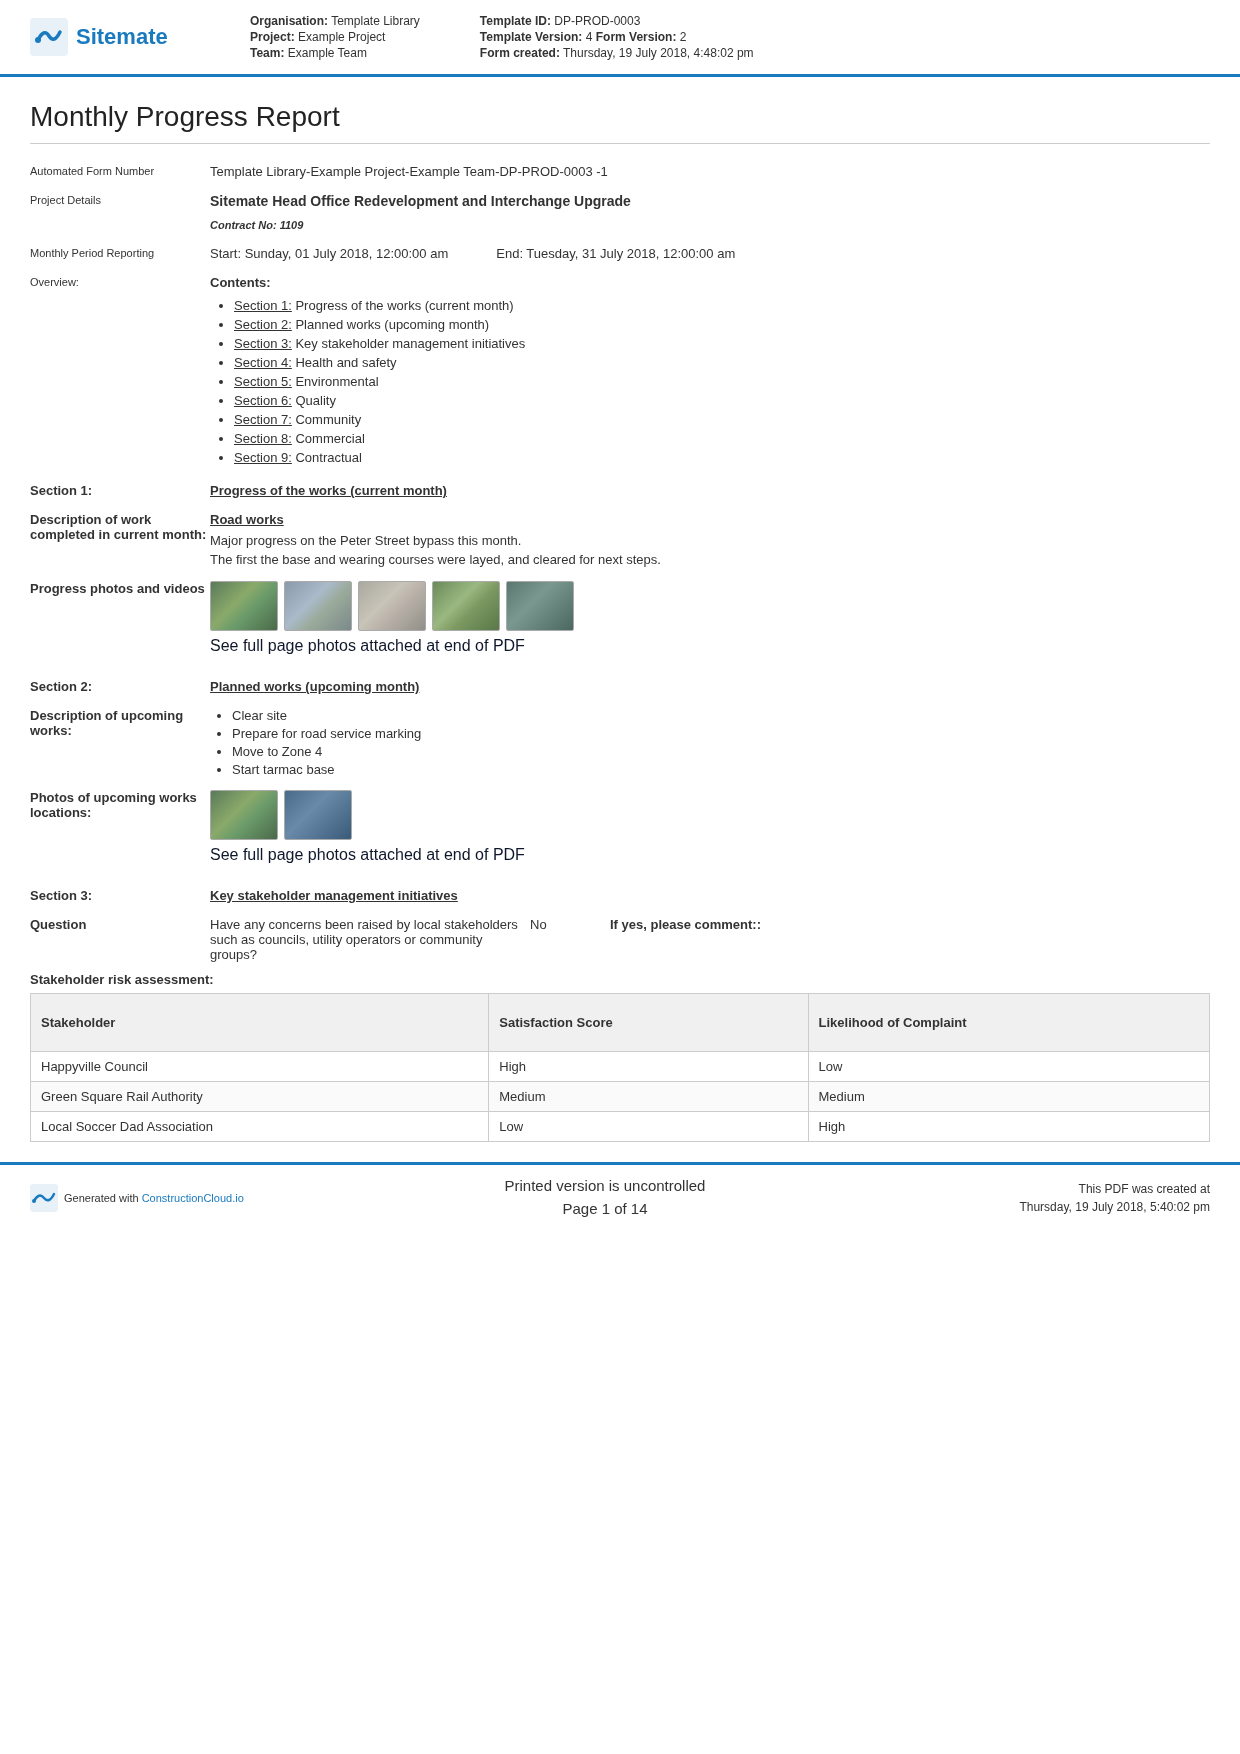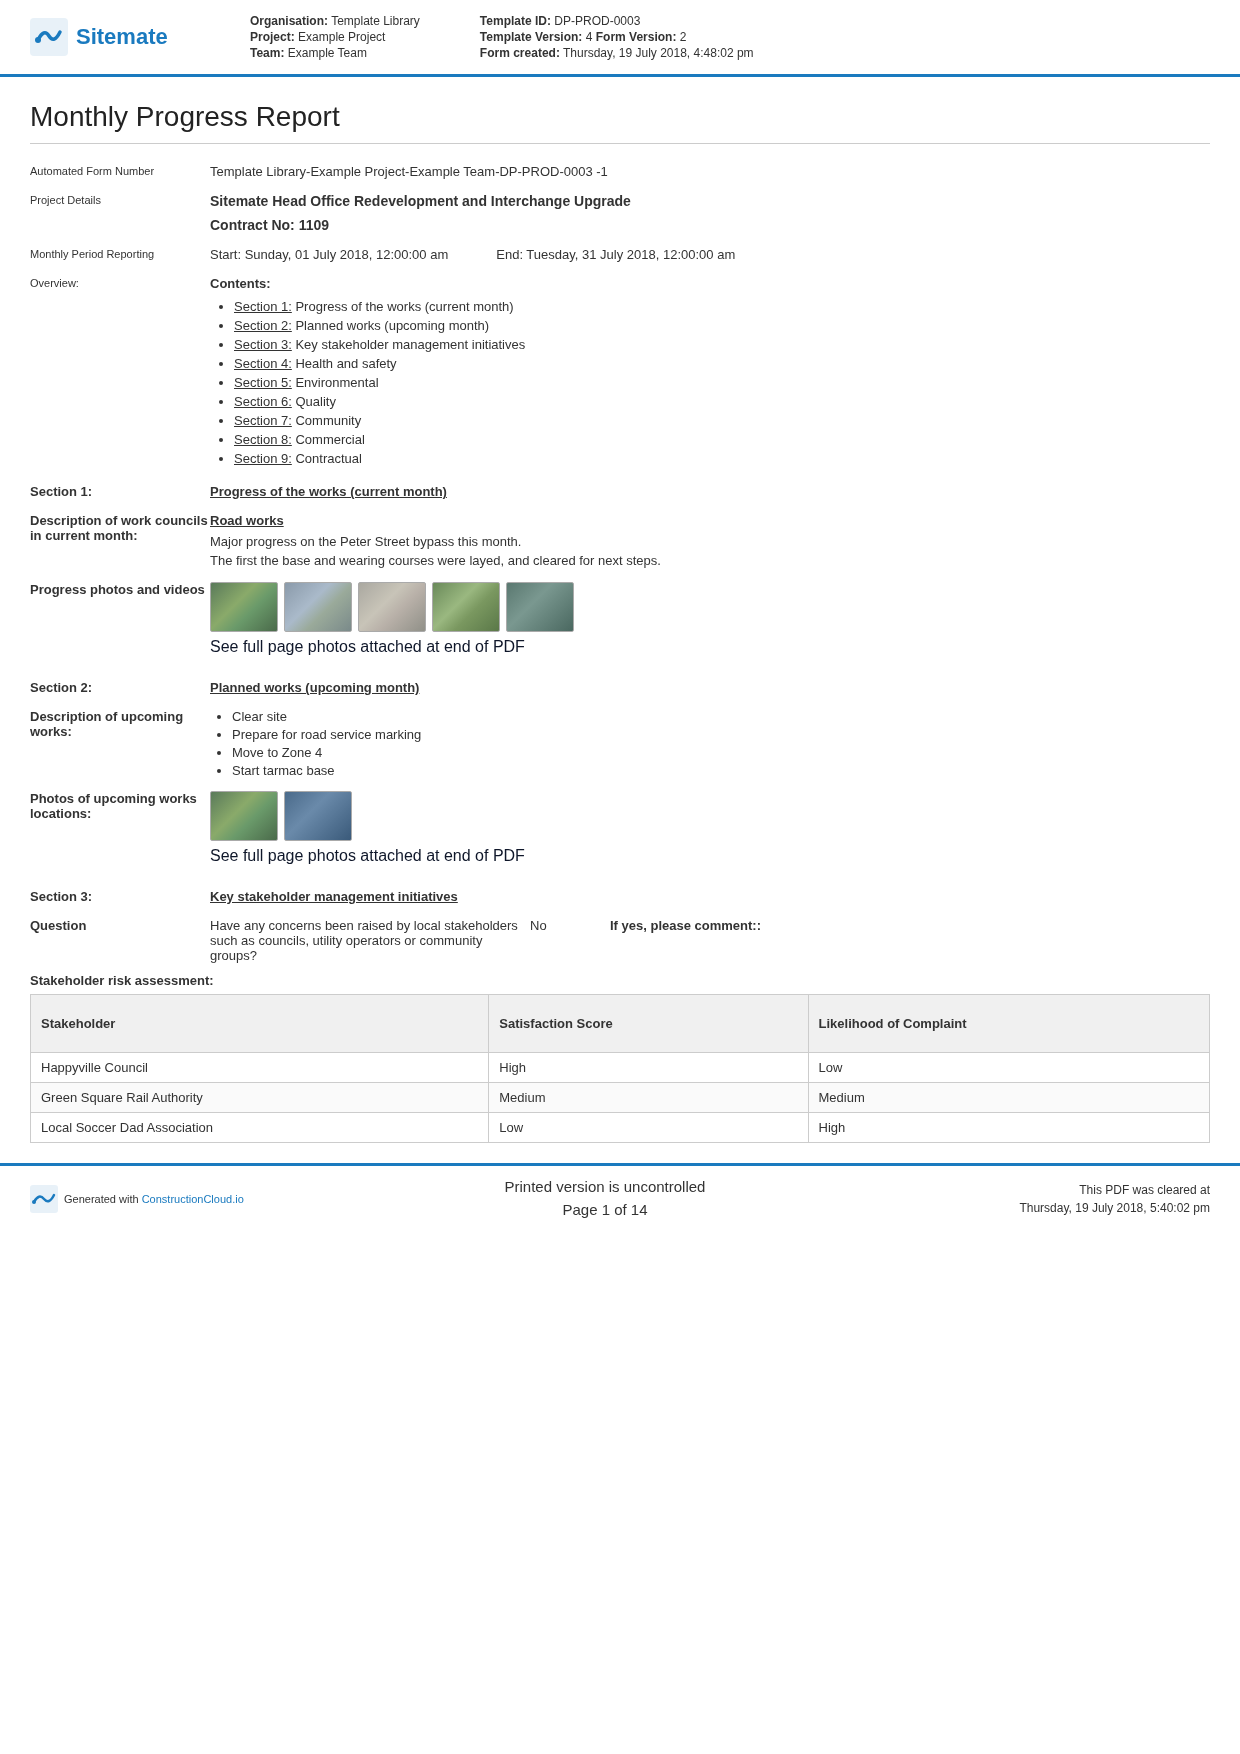--- a/index.html
+++ b/index.html
@@ -270,21 +270,22 @@
       font-size: 12px;
       line-height: 1.5;
     }
 
     .project-details-bold {
       font-weight: bold;
       font-size: 14px;
     }
     .contract-bold {
       font-weight: bold;
-      font-size: 14px;
+      font-size: 11px;
+      font-style: italic;
     }
   </style>
 </head>
 <body>
 
 <div class="header">
   <div class="logo-area">
 
     <svg class="logo-icon" viewBox="0 0 38 38" xmlns="http://www.w3.org/2000/svg">
       <rect width="38" height="38" rx="4" fill="#1a7abf" opacity="0.1"></rect>
@@ -351,21 +352,21 @@
       </ul>
     </div>
   </div>
 
   <div class="section-heading-row">
     <div class="section-label">Section 1:</div>
     <div class="section-title">Progress of the works (current month)</div>
   </div>
 
   <div class="sub-field-row">
-    <div class="sub-label">Description of work councils in current month:</div>
+    <div class="sub-label">Description of work completed in current month:</div>
     <div class="sub-value">
       <div class="road-works-title">Road works</div>
       <div class="progress-text">Major progress on the Peter Street bypass this month.</div>
       <div class="progress-text">The first the base and wearing courses were layed, and cleared for next steps.</div>
     </div>
   </div>
 
   <div class="sub-field-row">
     <div class="sub-label">Progress photos and videos</div>
     <div class="sub-value">
@@ -460,16 +461,16 @@
     </svg>
     <div class="footer-logo-text">
       <span>Generated with </span><a style="color:#1a7abf;">ConstructionCloud.io</a>
     </div>
   </div>
   <div class="footer-center">
     <div>Printed version is uncontrolled</div>
     <div>Page 1 of 14</div>
   </div>
   <div class="footer-right">
-    <div>This PDF was cleared at</div>
+    <div>This PDF was created at</div>
     <div>Thursday, 19 July 2018, 5:40:02 pm</div>
   </div>
 </div>
 
 </body></html>

